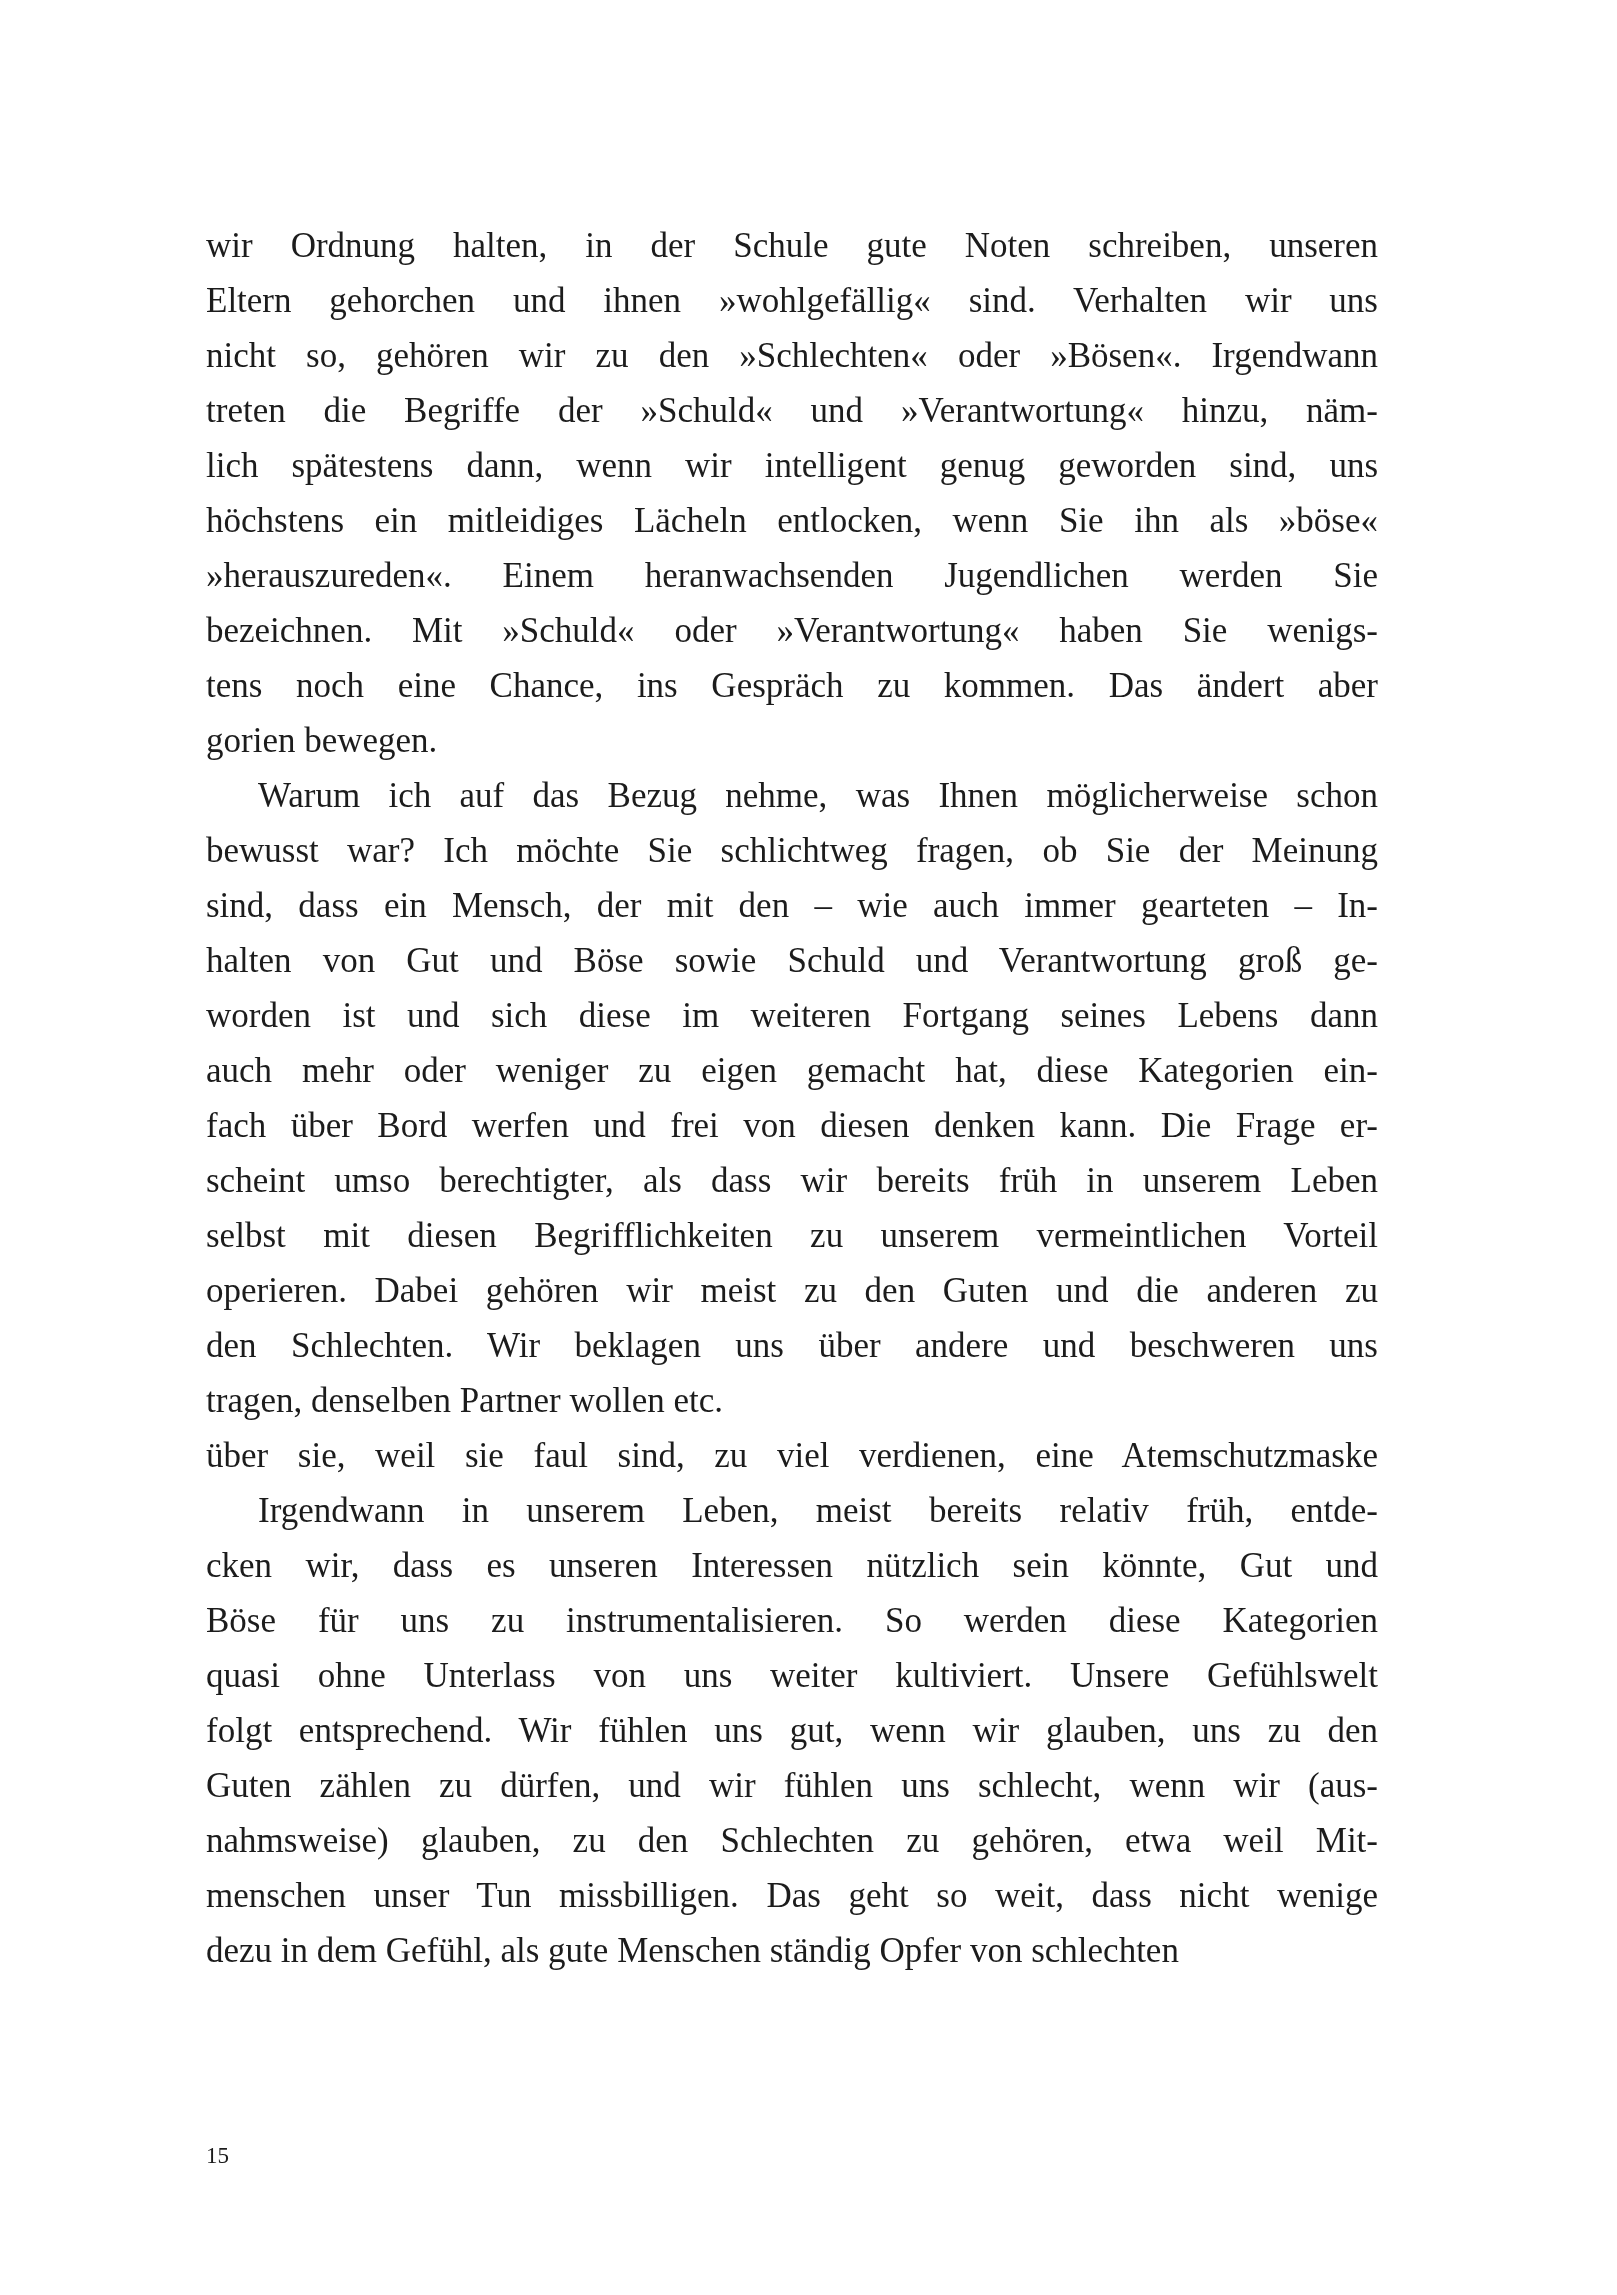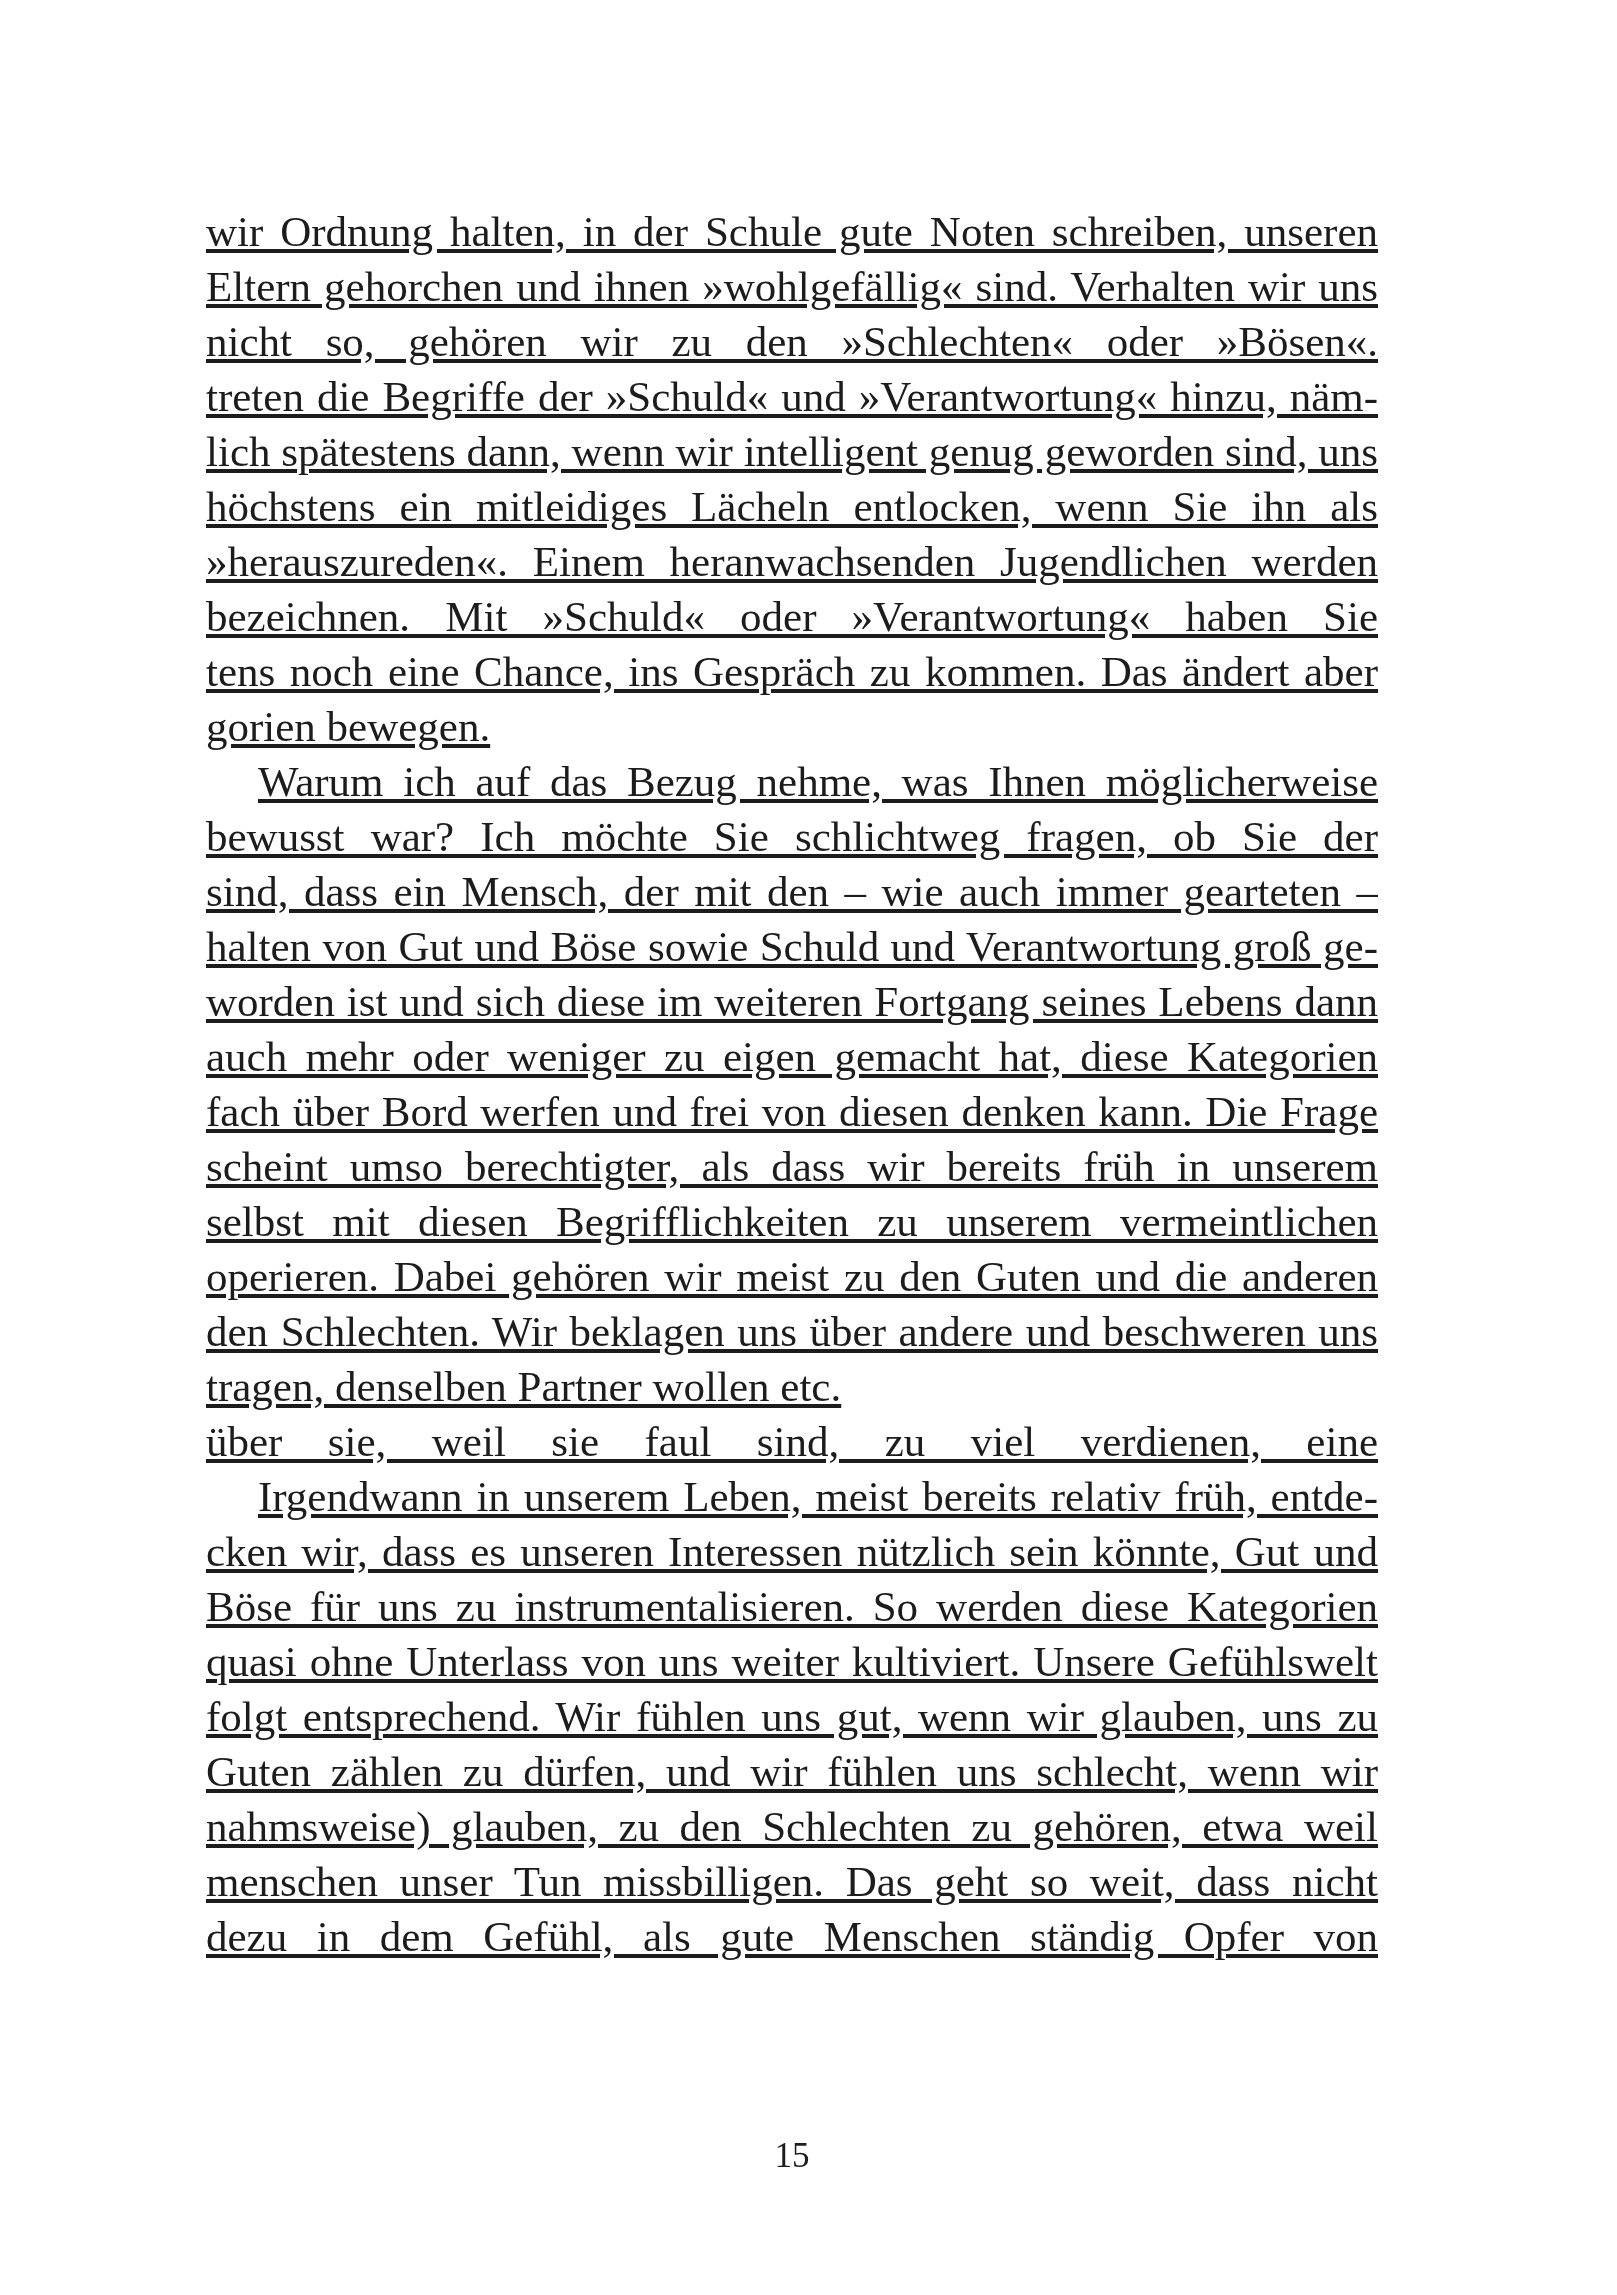--- a/index.html
+++ b/index.html
@@ -12,24 +12,23 @@
     width: 1618px;
     height: 2295px;
     background: #ffffff;
     font-family: "Liberation Serif", "DejaVu Serif", serif;
     color: #1c1c1c;
     overflow: hidden;
   }
   .text-block {
     position: absolute;
     left: 206px;
-    top: 204px;
+    top: 218px;
     width: 1172px;
-    font-size: 43px;
-    text-decoration: underline;
+    font-size: 35px;
   }
   .para {
     margin: 0;
     padding: 0;
   }
   .line {
     display: block;
     height: 55px;
     line-height: 55px;
     overflow: hidden;
@@ -41,22 +40,22 @@
     text-align-last: left;
   }
   .para.indented .line.first-line {
     text-indent: 52px;
   }
   .folio {
     position: absolute;
     top: 2128px;
     left: 206px;
     width: 1172px;
-    text-align: center;
-    font-size: 35px;
+    text-align: left;
+    font-size: 23px;
     line-height: 55px;
   }
 </style>
 </head>
 <body>
 
 <div class="page">
   <main class="text-block" id="text-block">
       <p class="para">
         <span class="line first-line">wir Ordnung halten, in der Schule gute Noten schreiben, unseren</span>

